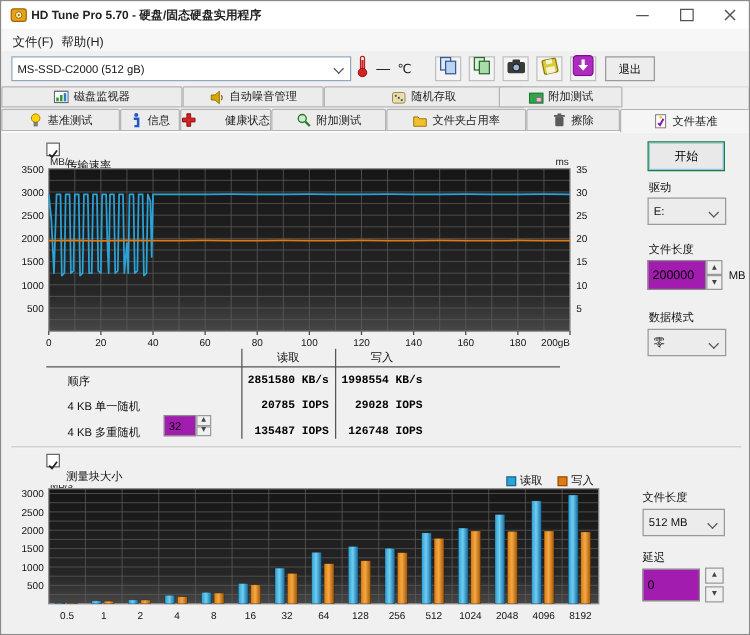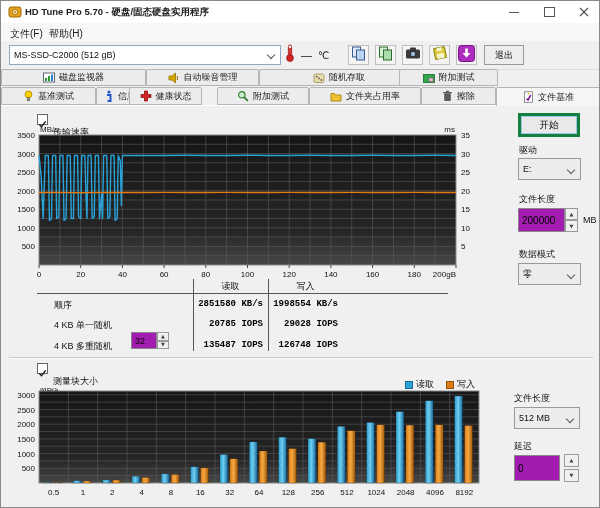--- a/index.html
+++ b/index.html
@@ -39,21 +39,21 @@
   .tablebox .hline{position:absolute;background:#555;height:1px;}
   .tablebox .vline{position:absolute;background:#555;width:1px;}
   .thead{position:absolute;font-size:9px;color:#111;text-align:center;}
   .rowlabel{position:absolute;font-size:9px;color:#111;white-space:nowrap;}
   .cellval{position:absolute;font-size:9px;font-weight:bold;font-family:"Liberation Mono","DejaVu Sans Mono",monospace;text-align:right;color:#000;white-space:nowrap;}
   .sep{position:absolute;left:8px;width:584px;height:1px;background:#c6c6c6;border-bottom:1px solid #fdfdfd;}
   .legend-item{position:absolute;display:flex;align-items:center;gap:3px;font-size:9px;color:#111;}
   .legend-sw{width:8px;height:8px;border:1px solid rgba(0,0,0,.35);box-sizing:border-box;}
   
   .sb-label{position:absolute;font-size:9px;color:#111;white-space:nowrap;}
-  .startbtn{position:absolute;left:517px;top:111px;width:62px;height:24px;background:#e9e9e9;border:3px solid #15803d;box-shadow:inset 0 0 0 1px #9cc5ea;font-size:9.5px;display:flex;align-items:center;justify-content:center;box-sizing:border-box;}
+  .startbtn{position:absolute;left:517px;top:111px;width:62px;height:24px;background:#e9e9e9;border:1px solid #15803d;box-shadow:inset 0 0 0 1px #9cc5ea;font-size:9.5px;display:flex;align-items:center;justify-content:center;box-sizing:border-box;}
   .numfield{position:absolute;box-sizing:border-box;border:1px solid #8a8a8a;background:#a21caf;font-size:10px;font-family:"Liberation Sans",sans-serif;padding:0 3px;}
   .spincol{position:absolute;width:13px;box-sizing:border-box;display:flex;flex-direction:column;}
   .spincol div{flex:1;border:1px solid #9a9a9a;background:#f0f0f0;font-size:5px;line-height:1;display:flex;align-items:center;justify-content:center;color:#444;font-family:"DejaVu Sans",sans-serif;box-sizing:border-box;}
   svg text{font-family:"Liberation Sans","DejaVu Sans",sans-serif;}
 </style>
 </head>
 <body>
 
 <div class="window">
 
@@ -193,21 +193,21 @@
     </div>
     <div class="tab r2" style="left:95px;width:48px;">
       <span class="ticon">
           <svg width="10" height="12" viewBox="0 0 10 12">
             <circle cx="5" cy="2" r="1.6" fill="#2255cc"></circle>
             <path d="M3,5 L6.5,5 L6.5,11 L3.5,11" stroke="#2255cc" stroke-width="2" fill="none"></path>
           </svg>
         </span>
       <span>信息</span>
     </div>
-    <div class="tab r2" style="left:128px;width:73px;">
+    <div class="tab r2" style="left:143px;width:73px;justify-content:space-between;">
       <span class="ticon">
           <svg width="12" height="12" viewBox="0 0 12 12">
             <path d="M4.5,1 h3 v3.5 H11 v3 H7.5 V11 h-3 V7.5 H1 v-3 h3.5 Z" fill="#d42222" stroke="#8a0f0f" stroke-width="0.8"></path>
           </svg>
         </span>
       <span>健康状态</span>
     </div>
     <div class="tab r2" style="left:216px;width:92px;">
       <span class="ticon">
           <svg width="12" height="12" viewBox="0 0 12 12">

